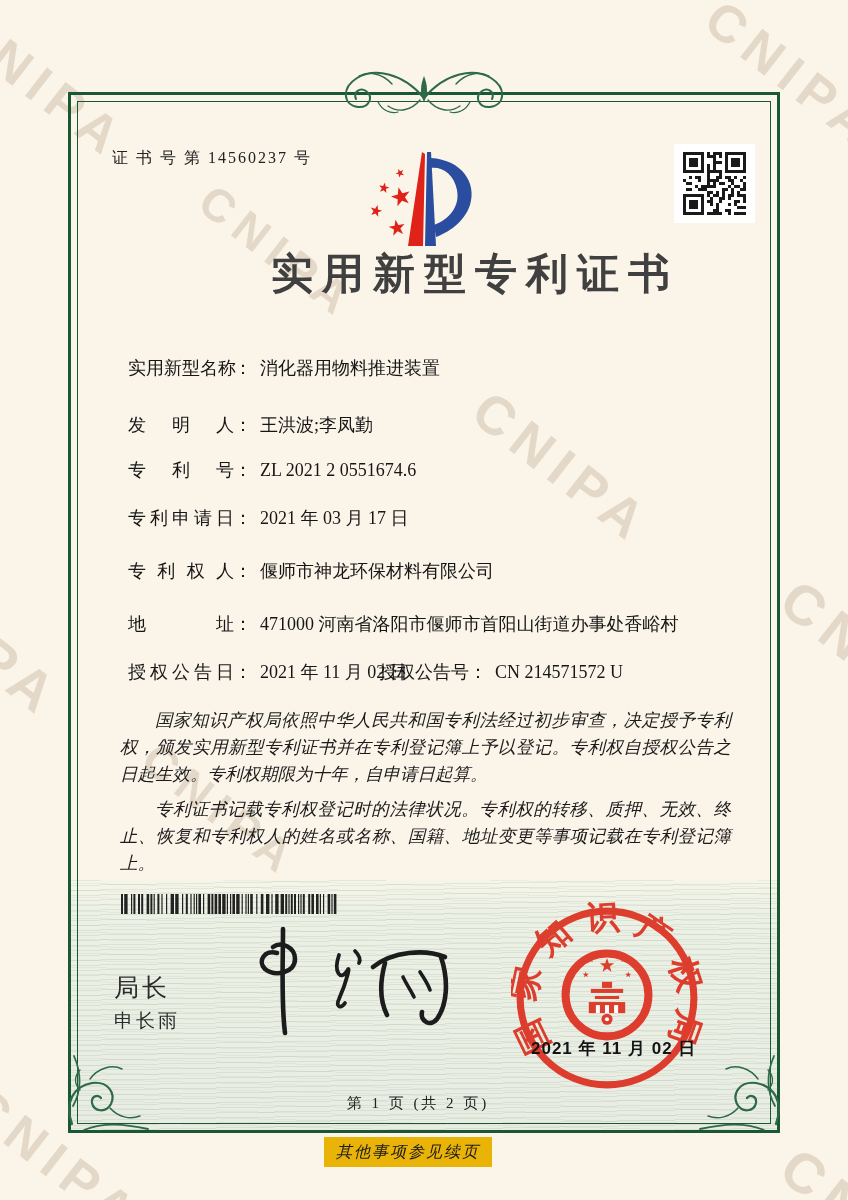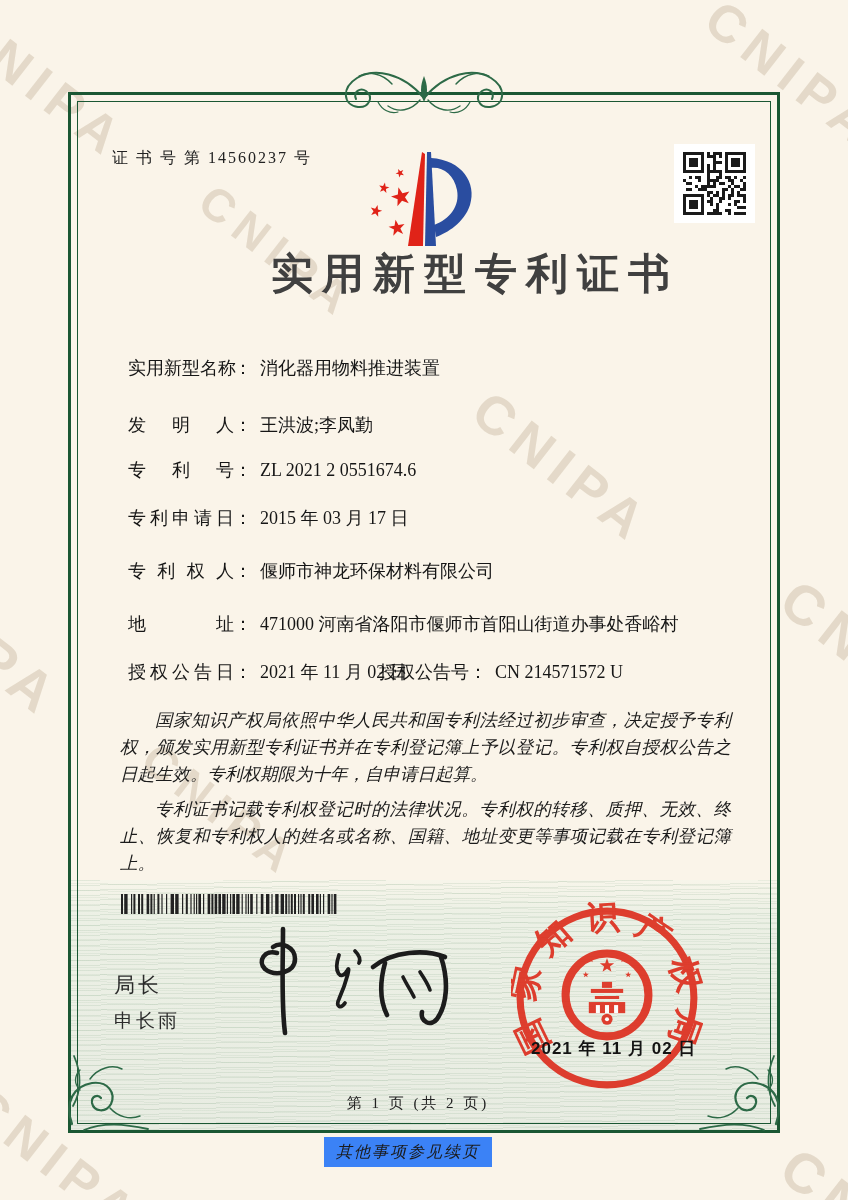--- a/index.html
+++ b/index.html
@@ -34,25 +34,25 @@
   .title{left:68px;top:246px;width:814px;text-align:center;font-size:42px;
          font-weight:bold;color:#404040;letter-spacing:9px;}
   .row{left:112px;width:640px;font-size:18px;color:#161616;white-space:nowrap;margin-left:16px;}
   .flabel{display:inline-block;width:106px;text-align:justify;text-align-last:justify;}
   .colon{margin-right:8px;}
   .pair2{position:absolute;left:251px;top:0;white-space:nowrap;}
   .paras{left:112px;top:699px;width:627px;font-size:17.5px;line-height:27px;
          font-style:italic;color:#1b1b1b;text-align:justify;}
   .paras p{margin:8px;text-indent:2em;}
   .sans{font-family:"Liberation Sans","DejaVu Sans",sans-serif;}
-  .director-title{left:114px;top:971px;font-size:21px;letter-spacing:3px;color:#2a2a2a;z-index:5;}
+  .director-title{left:114px;top:971px;font-size:25px;letter-spacing:3px;color:#2a2a2a;z-index:5;}
   .director-name{left:114px;top:1008px;font-size:19px;letter-spacing:3px;color:#2a2a2a;z-index:5;font-family:Liberation Serif, serif;}
   .pagefoot{left:68px;top:1094px;width:700px;text-align:center;font-size:15px;
             letter-spacing:3px;color:#222;z-index:5;}
-  .contbox{left:324px;top:1137px;width:168px;height:30px;background:#3b82f6;
+  .contbox{left:324px;top:1137px;width:168px;height:30px;background:#eab308;
            text-align:center;line-height:30px;font-size:16px;font-style:italic;
            letter-spacing:2px;color:#1b1b1b;z-index:5;}
   .sealdate{left:531px;top:1037px;font-size:17px;font-weight:bold;color:#141414;
             letter-spacing:1px;z-index:8;font-family:"Liberation Sans",sans-serif;}
 
   .qrbox{left:674px;top:144px;width:81px;height:79px;background:#fff;z-index:5;
          display:flex;align-items:center;justify-content:center;}
   .barcode{left:121px;top:894px;z-index:5;}
   .signature{left:243px;top:923px;z-index:6;}
   .logo{left:342px;top:138px;z-index:5;}
@@ -359,21 +359,21 @@
   <div class="abs row" style="top:356px">
     <span class="flabel">实用新型名称</span><span class="colon">：</span><span>消化器用物料推进装置</span>
   </div>
   <div class="abs row" style="top:413px">
     <span class="flabel">发明人</span><span class="colon">：</span><span>王洪波;李凤勤</span>
   </div>
   <div class="abs row" style="top:458px">
     <span class="flabel">专利号</span><span class="colon">：</span><span>ZL 2021 2 0551674.6</span>
   </div>
   <div class="abs row" style="top:506px">
-    <span class="flabel">专利申请日</span><span class="colon">：</span><span>2015 年 03 月 17 日</span>
+    <span class="flabel">专利申请日</span><span class="colon">：</span><span>2021 年 03 月 17 日</span>
   </div>
   <div class="abs row" style="top:559px">
     <span class="flabel">专利权人</span><span class="colon">：</span><span>偃师市神龙环保材料有限公司</span>
   </div>
   <div class="abs row" style="top:612px">
     <span class="flabel">地址</span><span class="colon">：</span><span>471000 河南省洛阳市偃师市首阳山街道办事处香峪村</span>
   </div>
   <div class="abs row" style="top:660px">
     <span class="flabel">授权公告日</span><span class="colon">：</span><span>2021 年 11 月 02 日</span>
     <span class="pair2">

